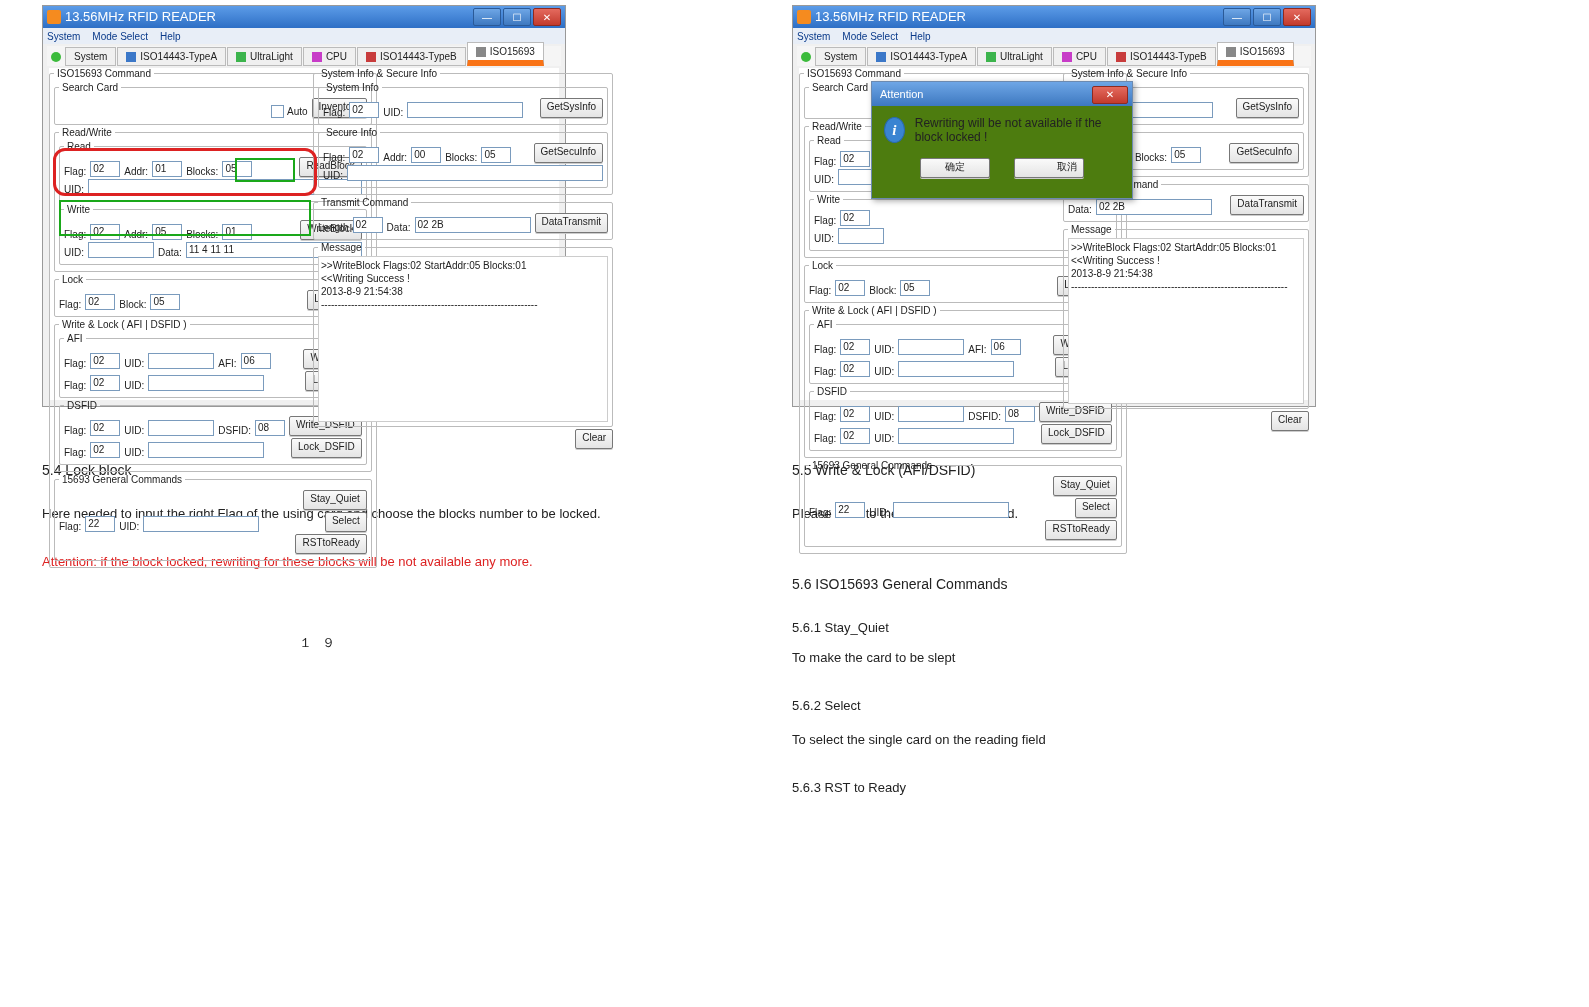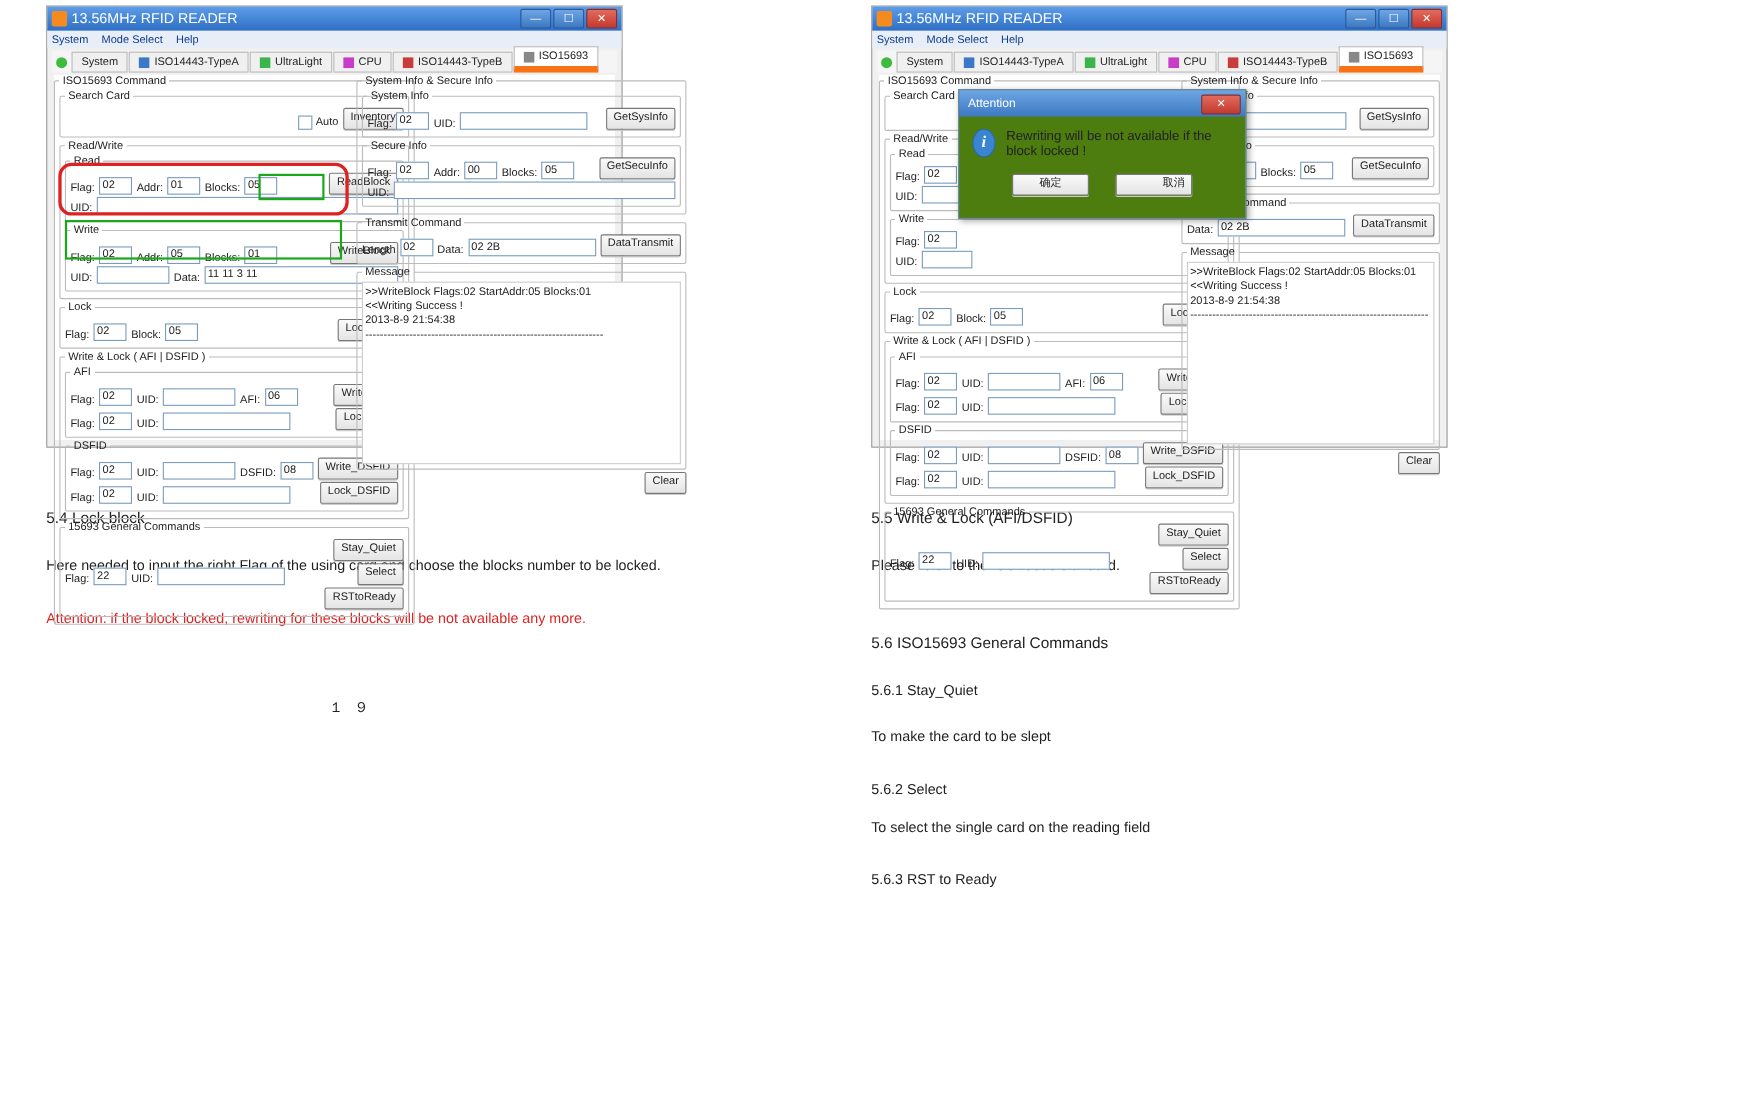--- a/index.html
+++ b/index.html
@@ -11,21 +11,21 @@
   .win-ico{position:absolute;left:4px;top:4px;width:14px;height:14px;background:#f58b1f;border-radius:2px}
   .win-btns{position:absolute;right:4px;top:2px;display:flex}
   .win-btn{width:26px;height:16px;background:linear-gradient(#6ea6e6,#3d78c0);border:1px solid #2a5a98;border-radius:2px;margin-left:2px;display:flex;align-items:center;justify-content:center;color:#fff;font-size:10px}
   .win-btn.close{background:linear-gradient(#e46a5e,#c23a2d);border-color:#8e2a20}
   .menubar{position:absolute;left:0;right:0;top:22px;height:16px;background:#e8eef7;font-size:10px;color:#0a3a8a;padding-left:4px;display:flex;gap:12px;align-items:center}
   .tabbar{position:absolute;left:4px;right:4px;top:40px;height:20px;background:#f5f5f5;display:flex;align-items:flex-end;font-size:10px}
   .dot{width:10px;height:10px;border-radius:50%;background:#3cbb3c;margin:0 4px 4px 4px}
   .tab{padding:3px 8px;border:1px solid #bbb;background:#f0f0f0;margin-right:1px;display:flex;align-items:center;gap:4px}
   .tab.active{background:#fff;border-bottom:6px solid #f97316}
   .tab svg{width:10px;height:10px}
-  .body{position:absolute;left:6px;right:6px;top:62px;bottom:6px;background:#fff;display:flex;gap:23px;font-size:10px}
+  .body{position:absolute;left:6px;right:6px;top:62px;bottom:6px;background:#fff;display:flex;gap:12px;font-size:10px}
   .leftcol{width:252px}
   .rightcol{flex:1}
   fieldset.group{border:1px solid #bbb;border-radius:2px;margin:0 0 2px 0;padding:3px 4px 4px 4px}
   fieldset.group>legend{font-size:10px;padding:0 3px}
   .row{display:flex;align-items:flex-end;gap:4px;margin:2px 0}
   .lbl{white-space:nowrap}
   .tin{height:14px;border:1px solid #7a9bbd;background:#fff;padding:0 2px;font-size:10px;line-height:14px}
   .w28{width:24px}.w40{width:40px}.w60{width:60px}.w100{width:110px}
   .btn{height:18px;border:1px solid #777;background:linear-gradient(#fafafa,#e4e4e4);border-radius:2px;padding:0 6px;font-size:10px;line-height:16px;box-shadow:0 1px 0 #ccc;white-space:nowrap}
   .msgbox{border:1px solid #ccc;background:#fff;height:160px;font-size:10px;padding:2px;line-height:13px}
@@ -146,21 +146,21 @@
                   <span class="lbl">Addr:</span>
                     <span class="tin w28">05</span>
                   <span class="lbl">Blocks:</span>
                     <span class="tin w28">01</span>
                   <span class="btn flexend">WriteBlock</span>
                 </div>
                 <div class="row">
                     <span class="lbl">UID:</span>
                     <span class="tin w60"></span>
                   <span class="lbl">Data:</span>
-                    <span class="tin" style="flex:1">11 11 3 11</span>
+                    <span class="tin" style="flex:1">11 4 11 11</span>
                   </div>
               </fieldset>
             </fieldset>
             <fieldset class="group">
                 <legend>Lock</legend>
               <div class="row">
                 <span class="lbl">Flag:</span>
                   <span class="tin w28">02</span>
                 <span class="lbl">Block:</span>
                   <span class="tin w28">05</span>
@@ -505,19 +505,19 @@
         <div class="dlg-btns">
           <span class="btn" style="width:56px;text-align:center">确定</span>
           <span class="btn" style="width:56px;text-align:right">取消</span>
         </div>
       </div>
     </div>
 
     <div class="heading">5.5    Write &amp; Lock (AFI/DSFID)</div>
     <p class="para">Please refer to the ISO15693 standard.</p>
     <div class="heading" style="margin-top:50px">5.6    ISO15693 General Commands</div>
-    <p class="para" style="margin-bottom:18px">5.6.1    Stay_Quiet</p>
+    <p class="para" style="margin-bottom:6px">5.6.1    Stay_Quiet</p>
     <p class="para">To make the card to be slept</p>
     <p class="para" style="margin-bottom:10px">5.6.2    Select</p>
     <p class="para">To select the single card on the reading field</p>
     <p class="para" style="margin-bottom:10px">5.6.3    RST to Ready</p>
   </div>
 </div>
 
 </body></html>

